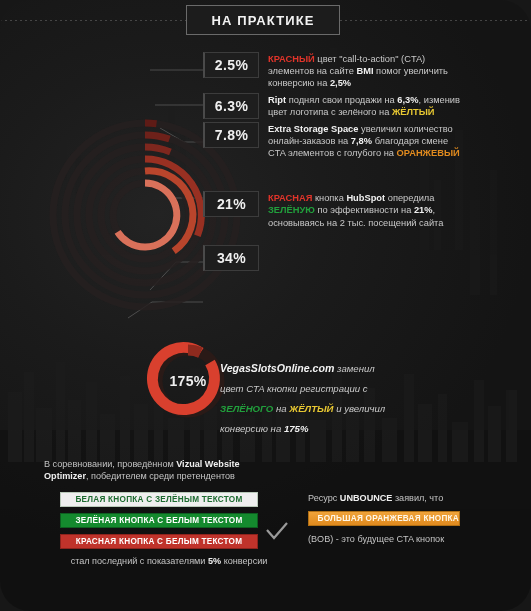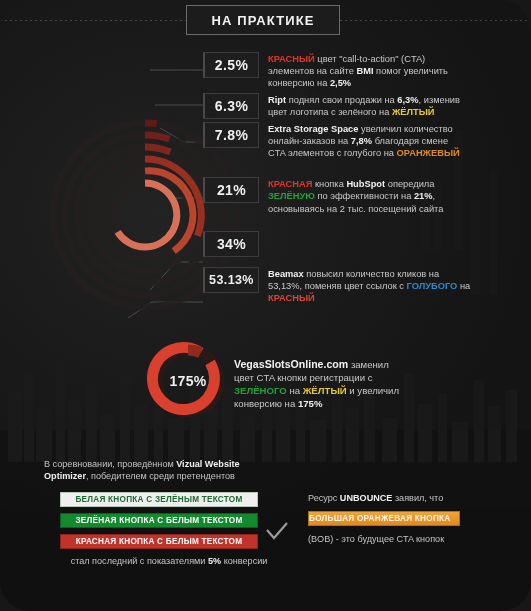--- a/index.html
+++ b/index.html
@@ -73,22 +73,22 @@
 
   
   .donut-wrap{position:absolute;left:138px;top:340px;width:100px;height:82px;z-index:7;}
   .donut-label{
     position:absolute;left:0;top:0;width:100px;height:82px;
     display:flex;align-items:center;justify-content:center;
     font-size:14px;font-weight:bold;color:#efefef;
     letter-spacing:.3px;
   }
   .donut-text{
-    position:absolute;left:234px;top:358px;width:250px;z-index:7;
-    font-size:9.6px;line-height:13px;color:#c9c9c9;
+    position:absolute;left:220px;top:358px;width:250px;z-index:7;
+    font-size:9.6px;line-height:20px;color:#c9c9c9;font-style:italic;
   }
   .donut-text .head{font-size:10.6px;font-weight:bold;color:#f2f2f2;}
 
   
   .bl{position:absolute;left:44px;top:458px;width:250px;z-index:7;}
   .bl-intro{font-size:9.1px;line-height:12.4px;color:#c4c4c4;}
   .btns{margin-top:9px;margin-left:16px;position:relative;}
   .cbtn{
     height:15px;width:198px;
     display:flex;align-items:center;justify-content:center;
@@ -103,21 +103,21 @@
   }
   .bl-foot{font-size:9.1px;color:#c4c4c4;line-height:12.4px;text-align:center;}
 
   .br{position:absolute;left:308px;top:492px;width:210px;z-index:7;}
   .br-line{font-size:9.1px;line-height:12.4px;color:#c4c4c4;}
   .obtn{
     margin:7px 8px 7px 0;height:15px;width:152px;
     background:linear-gradient(#f0a33a,#e08a1e);
     border:1px solid #b06f14;
     color:#fff7e8;
-    display:flex;align-items:center;justify-content:flex-start;
+    display:flex;align-items:center;justify-content:flex-end;
     font-size:8.2px;font-weight:bold;letter-spacing:.25px;
     box-sizing:border-box;
   }
 </style>
 </head>
 <body>
 
 <div id="root">
 
   <div class="bg-vignette"></div>
@@ -219,34 +219,30 @@
 
   <div class="stats" id="stats-list">
       <div class="stat-row">
         <div class="pct-box">2.5%</div>
         <div class="stat-text"><span class="c-red">КРАСНЫЙ</span><span> цвет "call-to-action" (CTA)</span><br><span>элементов на сайте </span><span class="b">BMI</span><span> помог увеличить</span><br><span>конверсию на </span><span class="b">2,5%</span></div>
       </div>
       <div class="stat-row">
         <div class="pct-box">6.3%</div>
         <div class="stat-text"><span class="b">Ript</span><span> поднял свои продажи на </span><span class="b">6,3%</span><span>, изменив</span><br><span>цвет логотипа с зелёного на </span><span class="c-yellow">ЖЁЛТЫЙ</span></div>
       </div>
-      <div class="stat-row" style="margin-bottom: 18px;">
+      <div class="stat-row" style="margin-bottom: 32px;">
         <div class="pct-box">7.8%</div>
         <div class="stat-text"><span class="b">Extra Storage Space</span><span> увеличил количество</span><br><span>онлайн-заказов на </span><span class="b">7,8%</span><span> благодаря смене</span><br><span>CTA элементов с голубого на </span><span class="c-orange">ОРАНЖЕВЫЙ</span></div>
       </div>
       <div class="stat-row" style="margin-bottom: 16px;">
         <div class="pct-box">21%</div>
         <div class="stat-text"><span class="c-red">КРАСНАЯ</span><span> кнопка </span><span class="b">HubSpot</span><span> опередила</span><br><span class="c-green">ЗЕЛЁНУЮ</span><span> по эффективности на </span><span class="b">21%</span><span>,</span><br><span>основываясь на 2 тыс. посещений сайта</span></div>
       </div>
       <div class="stat-row" style="margin-bottom: 10px;">
         <div class="pct-box">34%</div>
-      </div>
-      <div class="stat-row">
-        <div class="pct-box small">53.13%</div>
-        <div class="stat-text"><span class="b">Beamax</span><span> повысил количество кликов на</span><br><span>53,13%, поменяв цвет ссылок с </span><span class="c-blue">ГОЛУБОГО</span><span> на</span><br><span class="c-redsoft">КРАСНЫЙ</span></div>
       </div>
     </div>
 
   <div class="donut-wrap">
     <svg viewBox="0 0 100 82" width="100" height="82">
       <g fill="none">
         <circle cx="50" cy="41" r="31" stroke="#2a1a17" stroke-width="11"></circle>
         <path d="M62.5 12.6 A31 31 0 1 0 72.0 22.5" stroke="#d9402e" stroke-width="11" stroke-linecap="butt"></path>
         <path d="M62.5 12.6 A31 31 0 0 0 50 10" stroke="#8e2a1e" stroke-width="11" stroke-linecap="butt"></path>
       </g>

